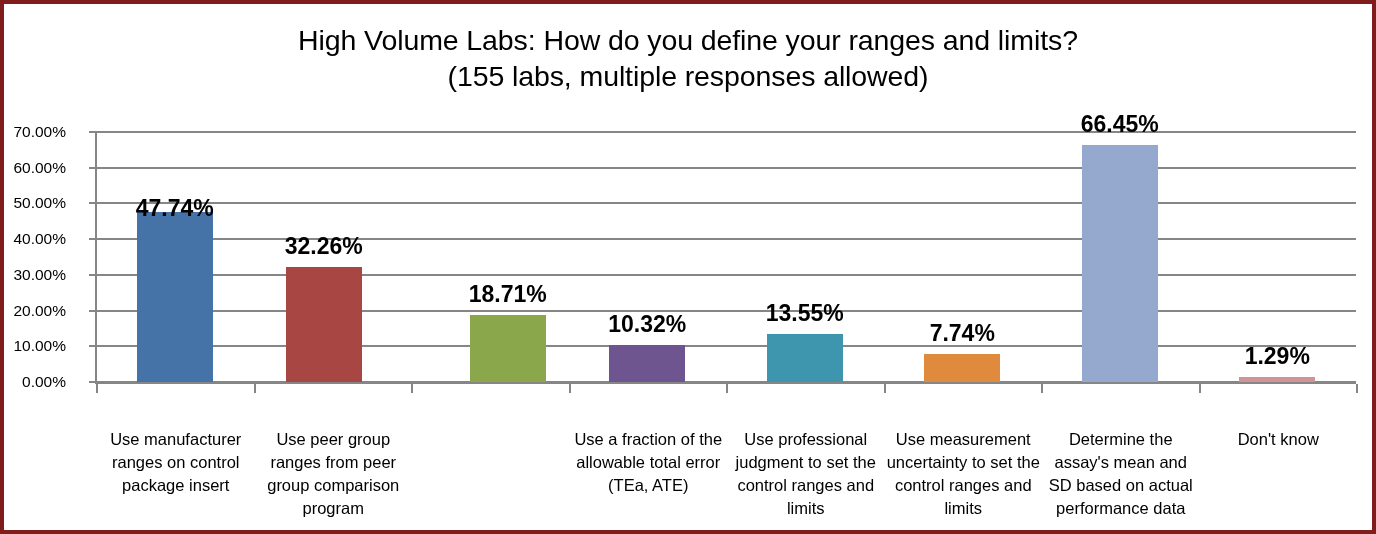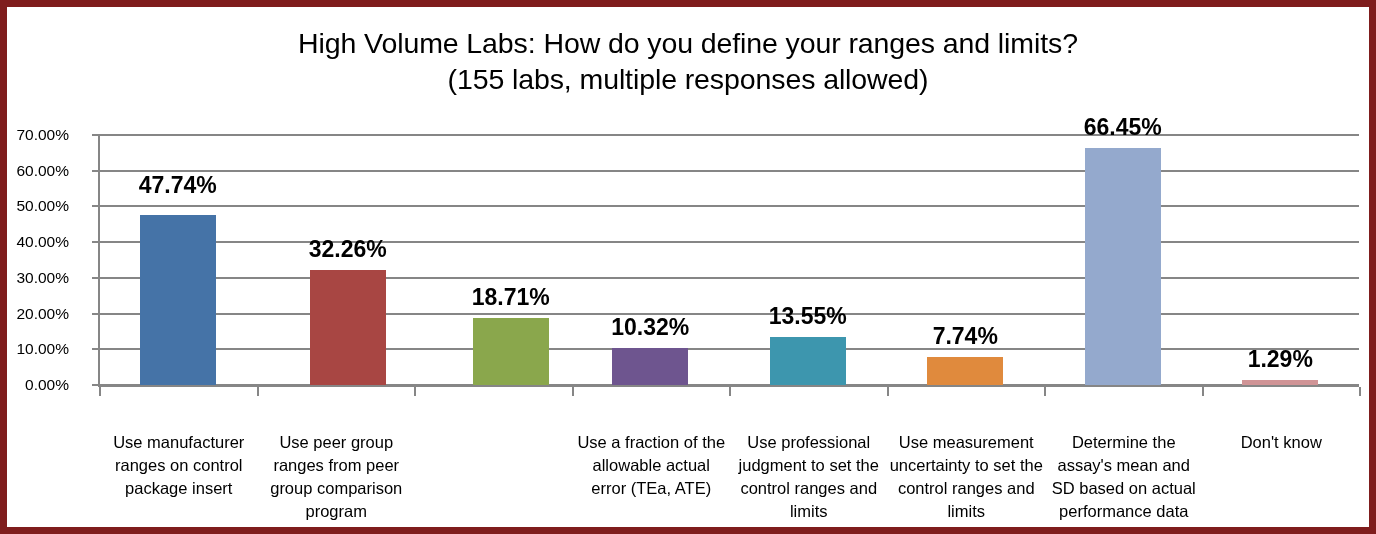--- a/index.html
+++ b/index.html
@@ -8,21 +8,21 @@
     background: #ffffff;
   }
   body {
     font-family: "Liberation Sans", sans-serif;
   }
   #chart-root {
     position: relative;
     width: 1376px;
     height: 534px;
     box-sizing: border-box;
-    border: 7px solid #7f1d1d;
+    border: 4px solid #7f1d1d;
     background: #ffffff;
     overflow: hidden;
   }
 
   
   #chart-title {
     position: absolute;
     left: 0;
     top: 18px;
     width: 100%;
@@ -173,23 +173,23 @@
       <div class="ytick-mark" style="top: 178.571px;"></div>
       <div class="ytick-label" style="top: 178.571px;">20.00%</div>
       <div class="gridline" style="top: 213.286px;"></div>
       <div class="ytick-mark" style="top: 214.286px;"></div>
       <div class="ytick-label" style="top: 214.286px;">10.00%</div>
       <div class="gridline" style="top: 249px;"></div>
       <div class="ytick-mark" style="top: 250px;"></div>
       <div class="ytick-label" style="top: 250px;">0.00%</div>
       <div class="cat-slot" style="left: 0px; width: 157.5px;">
         <div class="bar" style="height: 170.5px; background: rgb(69, 115, 167);"></div>
-        <div class="bar-label" style="bottom: 186px; margin-top: 23px;">47.74%</div>
-      </div>
-      <div class="cat-slot" style="left: 170px; width: 157.5px;">
+        <div class="bar-label" style="bottom: 160px; margin-top: 23px;">47.74%</div>
+      </div>
+      <div class="cat-slot" style="left: 149px; width: 157.5px;">
         <div class="bar" style="height: 115.214px; background: rgb(168, 70, 67);"></div>
         <div class="bar-label" style="bottom: 122.214px;">32.26%</div>
       </div>
       <div class="cat-slot" style="left: 333px; width: 157.5px;">
         <div class="bar" style="height: 66.8214px; background: rgb(138, 167, 76);"></div>
         <div class="bar-label" style="bottom: 73.8214px;">18.71%</div>
       </div>
       <div class="cat-slot" style="left: 472.5px; width: 157.5px;">
         <div class="bar" style="height: 36.8571px; background: rgb(110, 85, 143);"></div>
         <div class="bar-label" style="bottom: 43.8571px;">10.32%</div>
@@ -208,21 +208,21 @@
       </div>
       <div class="cat-slot" style="left: 1102.5px; width: 157.5px;">
         <div class="bar" style="height: 4.60714px; background: rgb(208, 148, 150);"></div>
         <div class="bar-label" style="bottom: 11.6071px;">1.29%</div>
       </div>
     </div>
 
   <div id="cat-labels">
       <div class="cat-label" style="left: 0px; width: 157.5px;">Use manufacturer ranges on control package insert</div>
       <div class="cat-label" style="left: 157.5px; width: 157.5px;">Use peer group ranges from peer group comparison program</div>
-      <div class="cat-label" style="left: 472.5px; width: 157.5px;">Use a fraction of the allowable actual error (TEa, ATE)</div>
+      <div class="cat-label" style="left: 472.5px; width: 157.5px;">Use a fraction of the allowable total error (TEa, ATE)</div>
       <div class="cat-label" style="left: 630px; width: 157.5px;">Use professional judgment to set the control ranges and limits</div>
       <div class="cat-label" style="left: 787.5px; width: 157.5px;">Use measurement uncertainty to set the control ranges and limits</div>
       <div class="cat-label" style="left: 945px; width: 157.5px;">Determine the assay's mean and SD based on actual performance data</div>
       <div class="cat-label" style="left: 1102.5px; width: 157.5px;">Don't know</div>
     </div>
 
 <div class="xtick" style="left: 92px;"></div>
     <div class="xtick" style="left: 249.5px;"></div>
     <div class="xtick" style="left: 407px;"></div>
     <div class="xtick" style="left: 564.5px;"></div>

